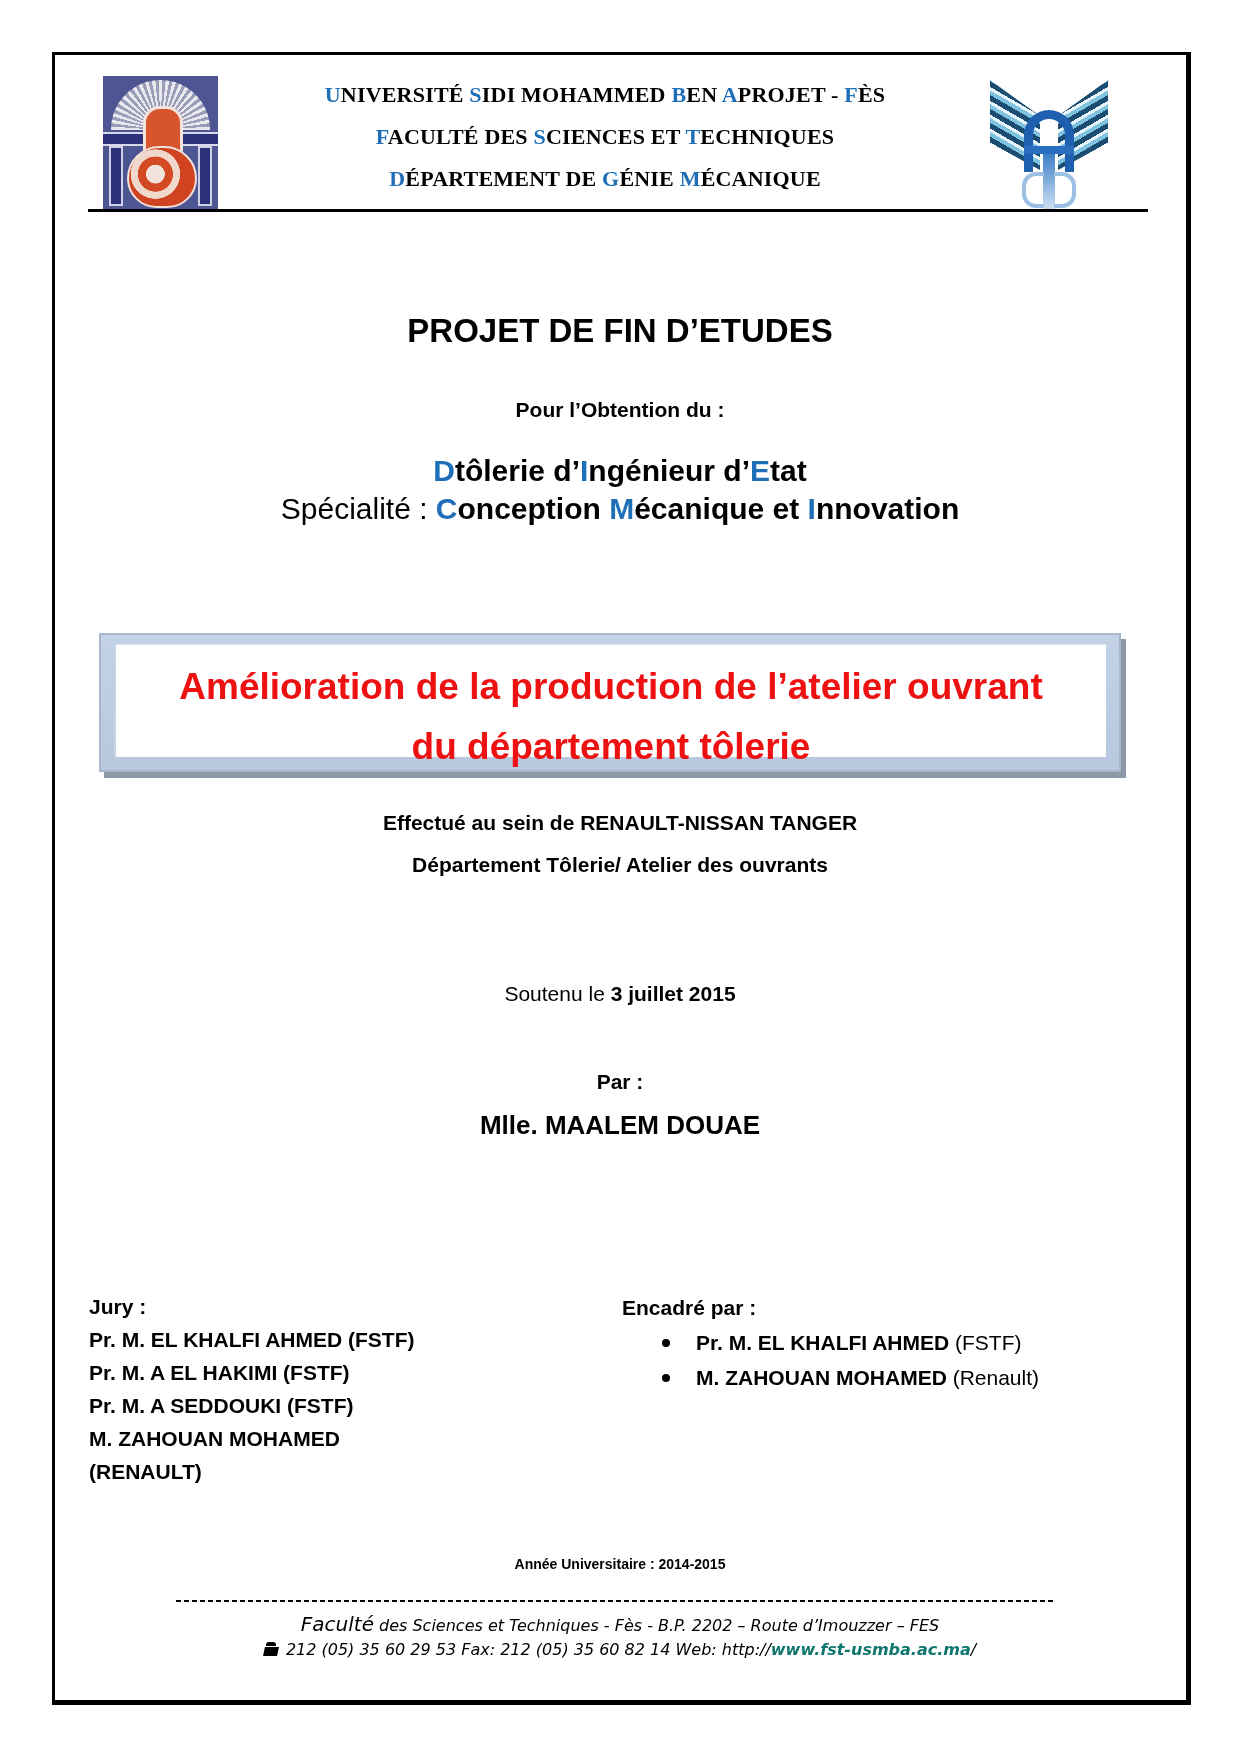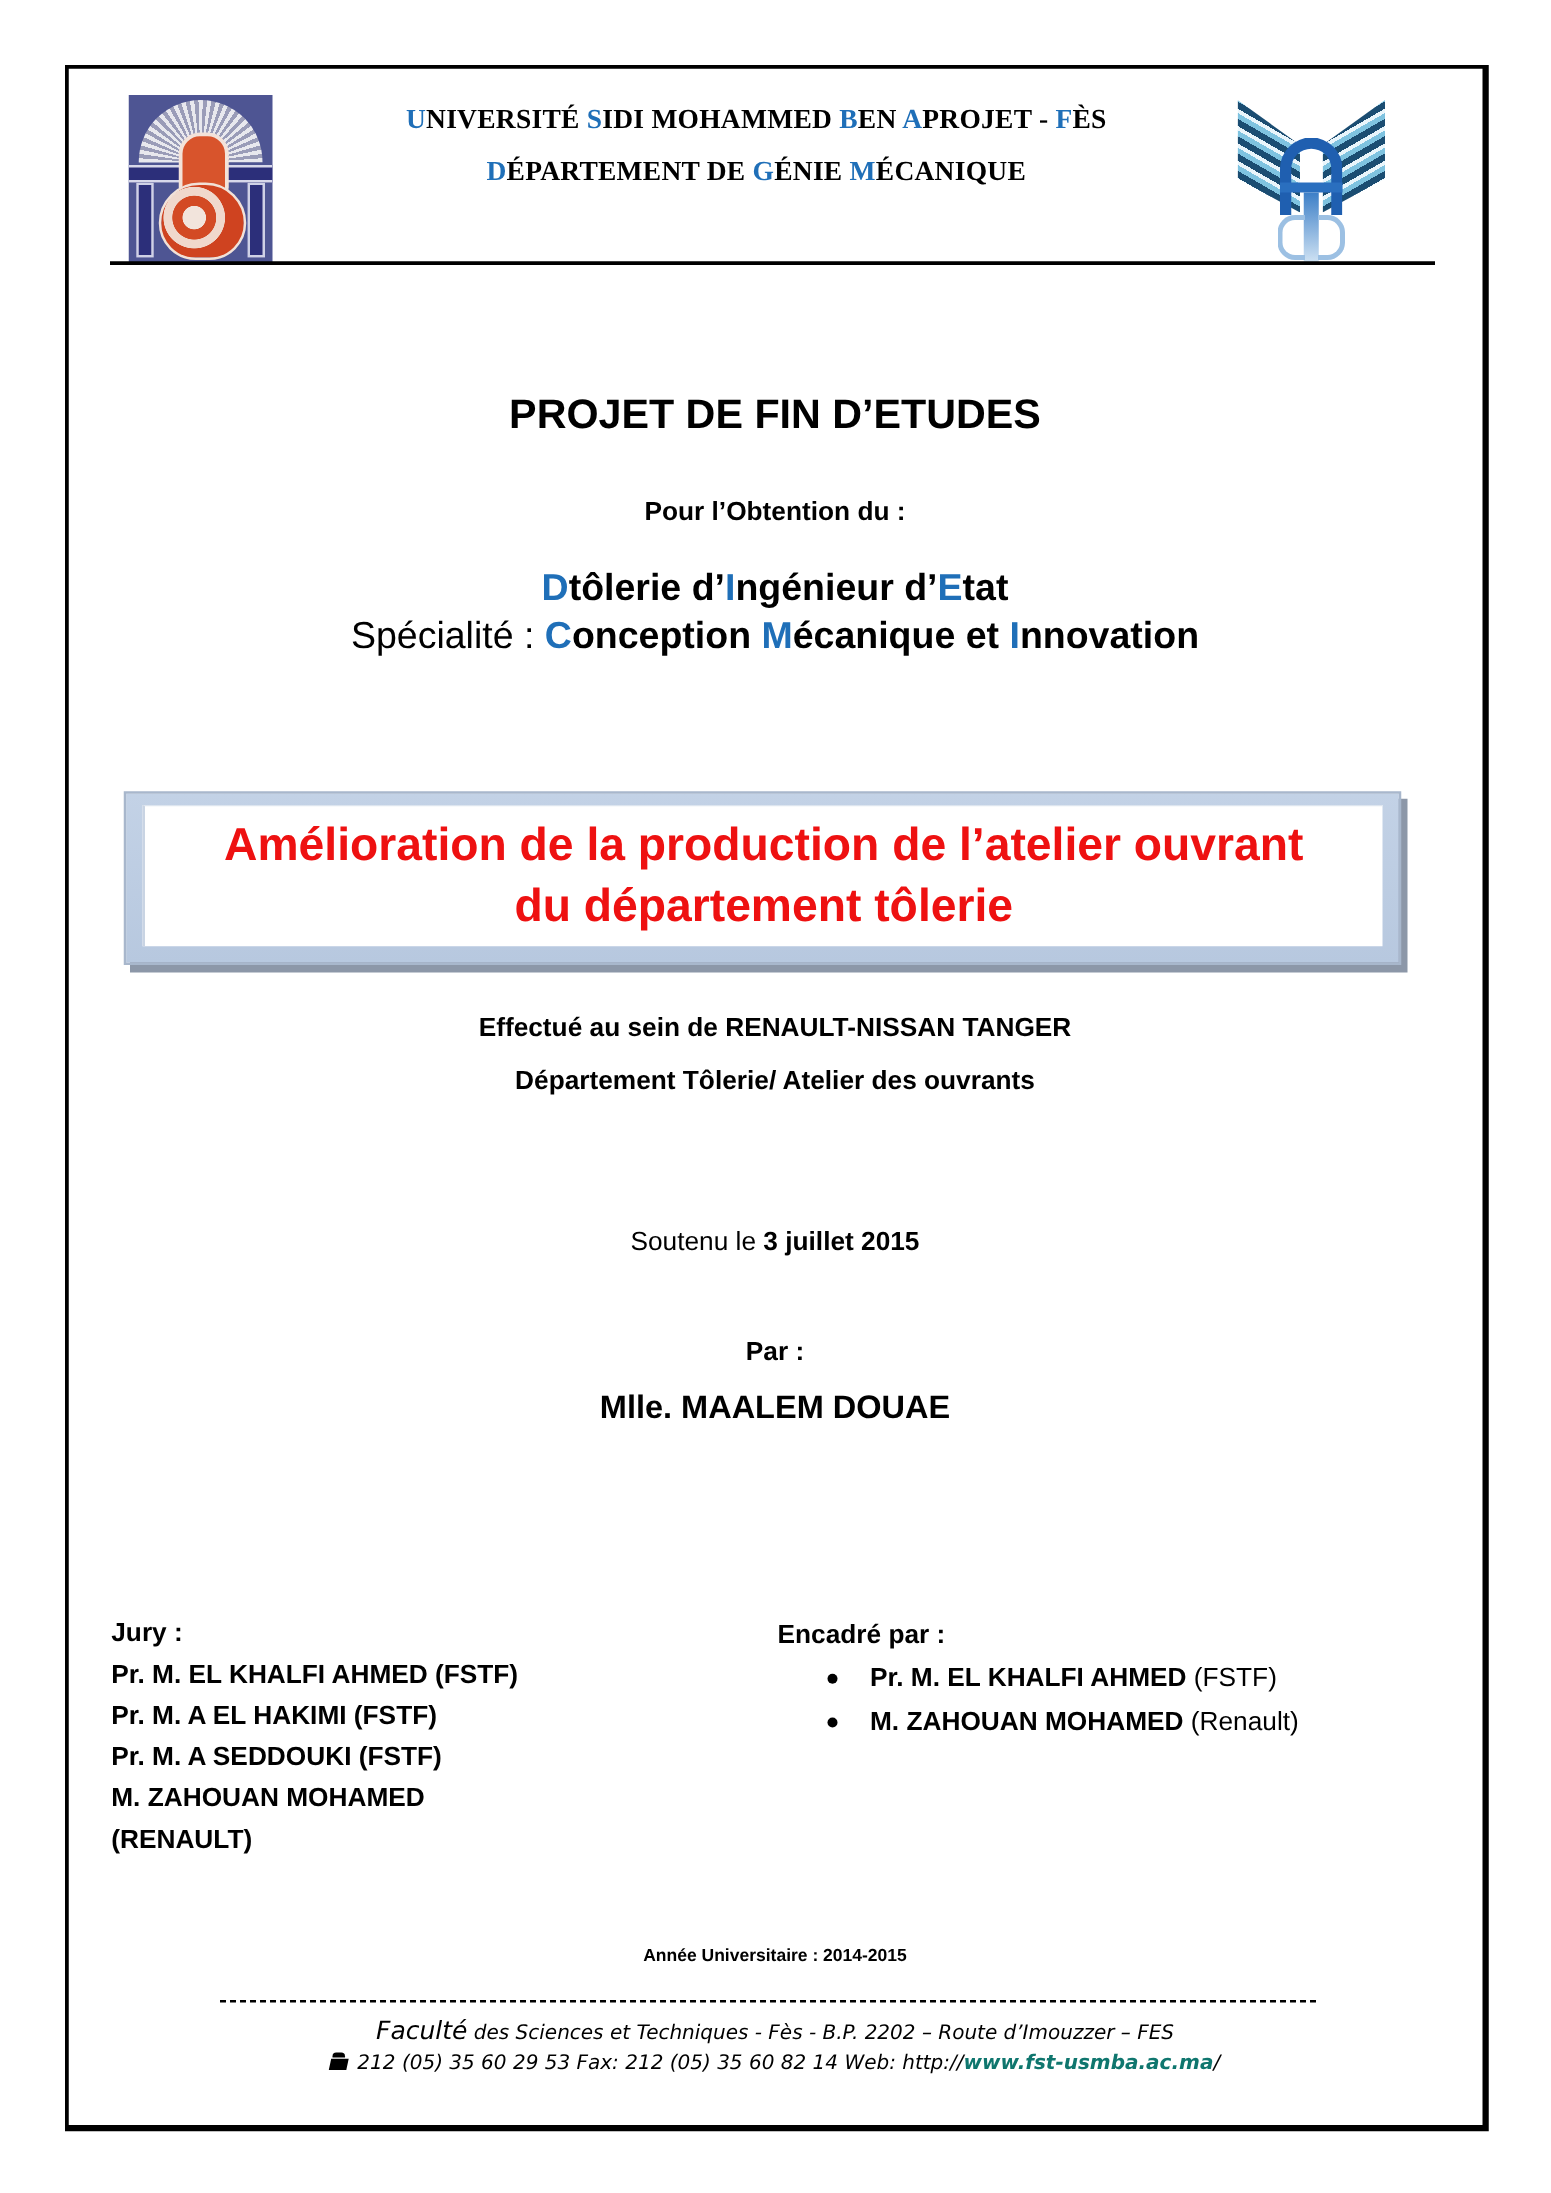--- a/index.html
+++ b/index.html
@@ -92,21 +92,21 @@
       position: absolute; left: 99px; top: 633px; width: 1022px; height: 139px; box-sizing: border-box;
       border: 2px solid #a8b7cc;
       background: linear-gradient(#c3d2e6, #b7c8df);
       padding: 9px 13px 13px 13px;
     }
     .title-box-inner {
       width: 100%; height: 100%; background: #ffffff; box-sizing: border-box;
       border-left: 2px solid #c9d4e3; border-top: 1px solid #dde5ef;
       text-align: center; padding-top: 6px;
     }
-    .title-box-inner .tline { display: block; color: #ee1111; font-weight: bold; font-size: 37px; line-height: 49px; white-space: nowrap; }
+    .title-box-inner .tline { display: block; color: #ee1111; font-weight: bold; font-size: 37px; line-height: 49px; white-space: nowrap; margin-top: 11px; }
 
     .company { top: 811px; font-size: 21px; font-weight: bold; }
     .department { top: 853px; font-size: 21px; font-weight: bold; }
 
     .defense { top: 982px; font-size: 21px; }
     .defense .b { font-weight: bold; }
     .par { top: 1070px; font-size: 21px; font-weight: bold; }
     .author { top: 1110px; font-size: 26px; font-weight: bold; }
 
     
@@ -142,20 +142,21 @@
   <div class="fan"></div>
   <div class="bar"></div>
   <div class="pillar l"></div>
   <div class="pillar r"></div>
   <div class="emblem-top"></div>
   <div class="emblem-body"></div>
 </div>
 
 <div class="header-lines">
   <span class="hl"><span class="accent-blue">U</span><span>NIVERSITÉ </span><span class="accent-blue">S</span><span>IDI MOHAMMED </span><span class="accent-blue">B</span><span>EN </span><span class="accent-blue">A</span><span>PROJET - </span><span class="accent-blue">F</span><span>ÈS</span></span>
+  <span class="hl"><span class="accent-blue">F</span><span>ACULTÉ DES </span><span class="accent-blue">S</span><span>CIENCES ET </span><span class="accent-blue">T</span><span>ECHNIQUES</span></span>
   <span class="hl"><span class="accent-blue">D</span><span>ÉPARTEMENT DE </span><span class="accent-blue">G</span><span>ÉNIE </span><span class="accent-blue">M</span><span>ÉCANIQUE</span></span>
 </div>
 
 <div class="logo-right">
   <div class="wing l"></div>
   <div class="wing r"></div>
   <div class="arch"></div>
   <div class="crossbar"></div>
   <div class="stem"></div>
   <div class="swirl l"></div>

